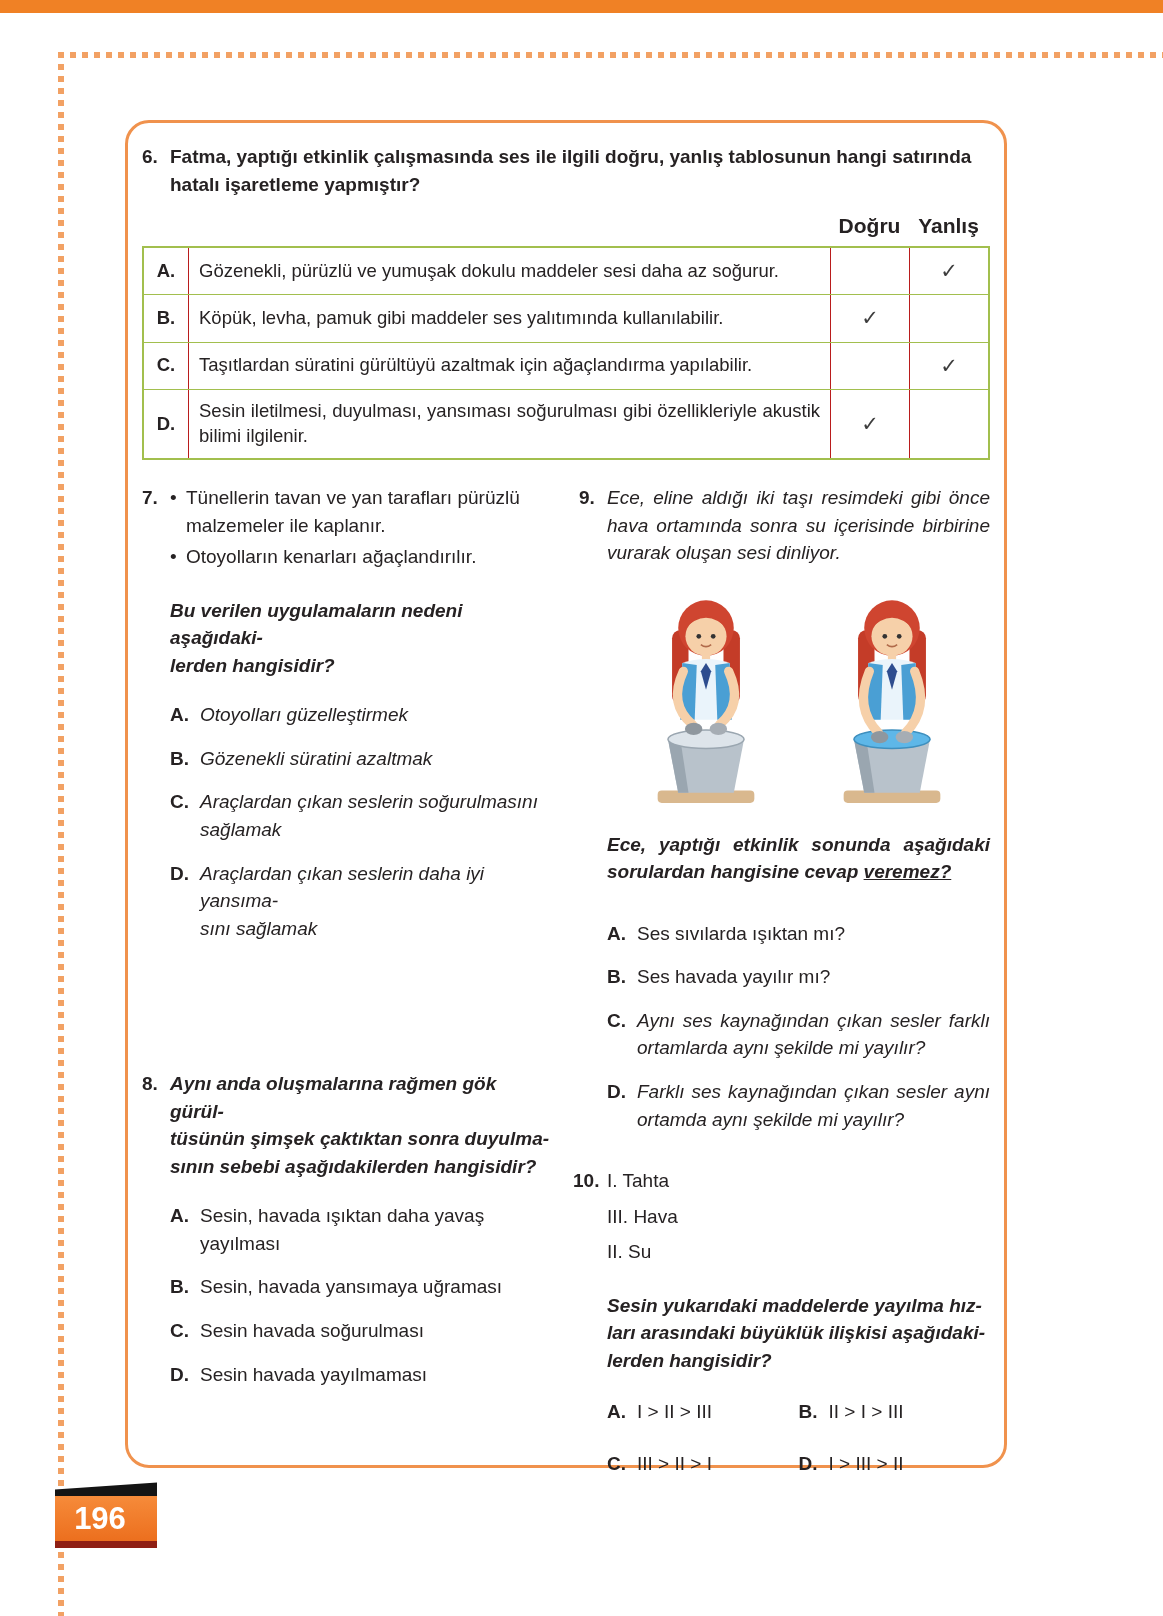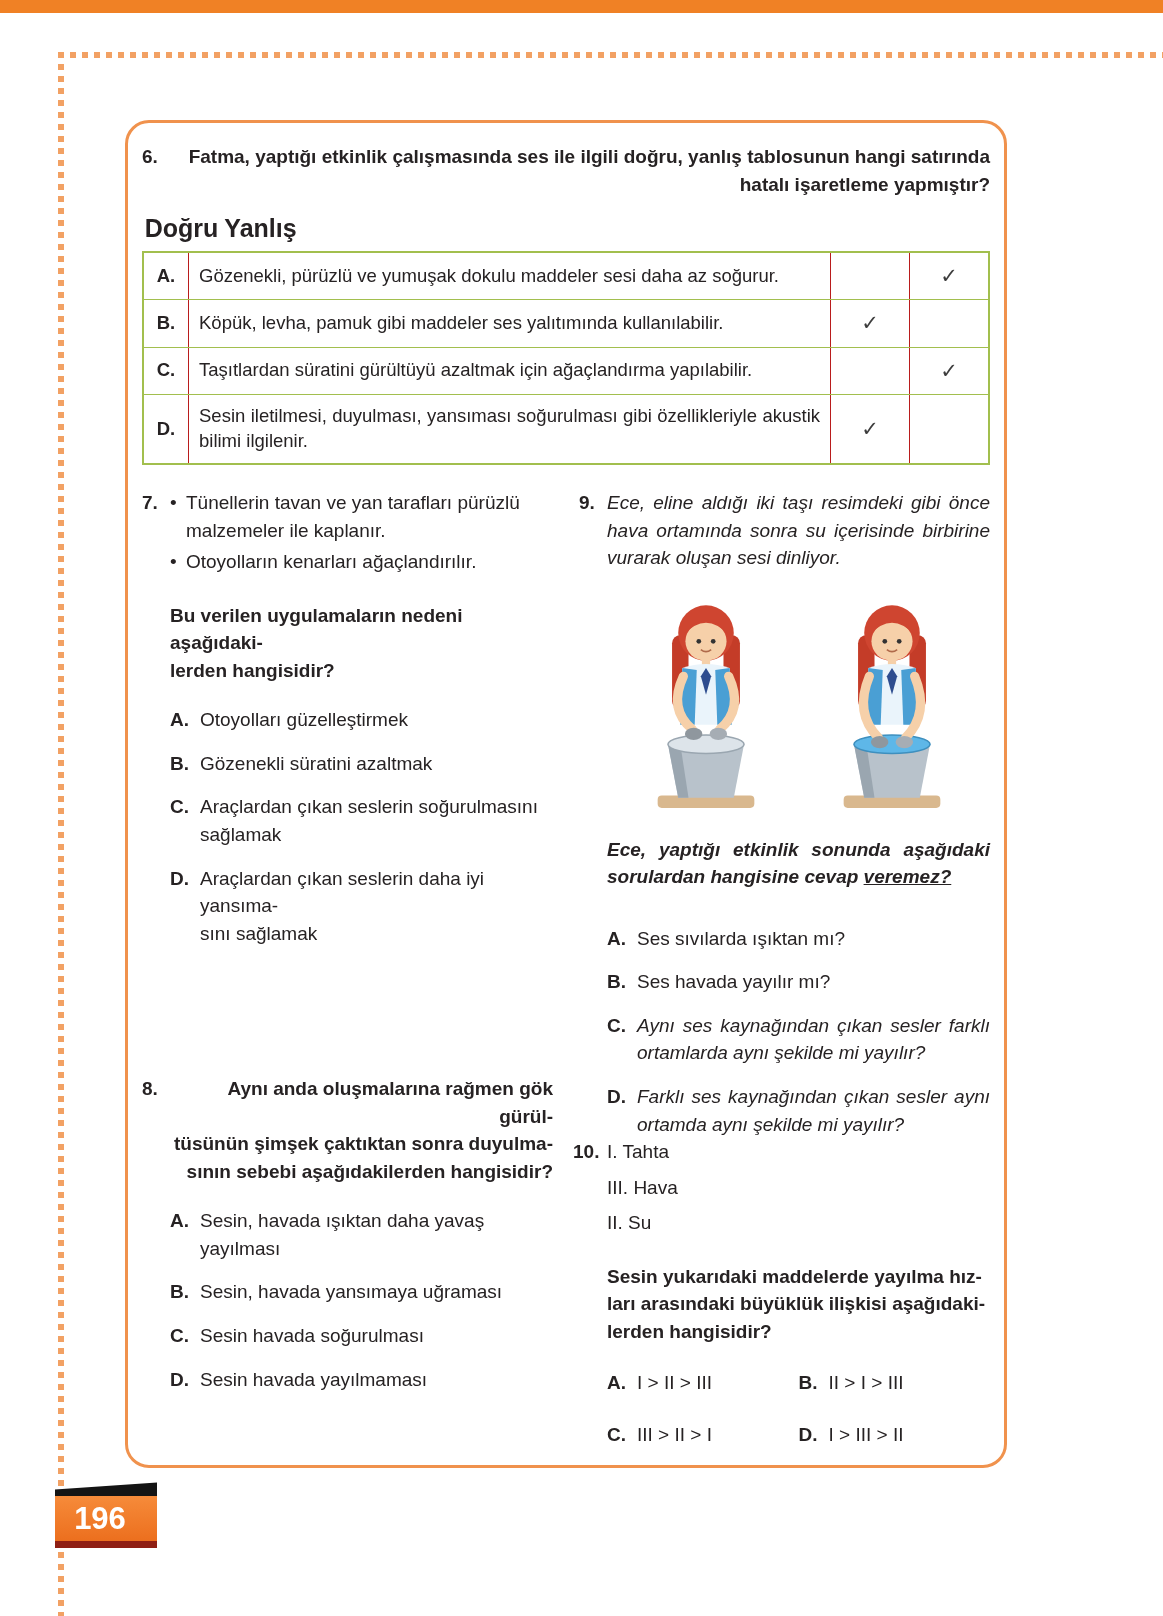--- a/index.html
+++ b/index.html
@@ -18,27 +18,27 @@
     background:repeating-linear-gradient(to bottom, #f2a164 0 6px, transparent 6px 12px);
   }
   .main-box {
     position:absolute; left:125px; top:120px; width:882px; height:1348px;
     background:#fff; border:3px solid #f0924d; border-radius:24px;
     padding:20px 14px 18px 14px;
   }
   .question { position:relative; padding-left:28px; font-size:19px; line-height:1.45; }
   .qnum { position:absolute; left:0; top:0; font-weight:bold; }
   .qnum-wide { position:absolute; left:-6px; top:0; font-weight:bold; }
-  .bold { font-weight:bold;text-align:right; }
-  .preline { white-space:pre-line; }
+  .bold { font-weight:bold; }
+  .preline { white-space:pre-line;font-style:italic; }
   .justify { text-align:justify;font-style:italic; }
   .u { text-decoration:underline; }
 
   
-  .tf-header { display:flex; justify-content:flex-start; font-weight:bold; margin:16px 2px 8px 0; font-size:25px; }
+  .tf-header { display:flex; justify-content:flex-end; font-weight:bold; margin:16px 2px 8px 0; font-size:21px; }
   .tf-header span { width:79px; text-align:center; }
   .tf-table { border:2px solid #a2bf4e; }
   .tf-row { display:grid; grid-template-columns:44px 1fr 79px 79px; border-top:1px solid #a2bf4e; }
   .tf-row:first-child { border-top:none; }
   .tf-row > div { border-left:1px solid #b91c1c; padding:9px 10px; display:flex; align-items:center; font-size:18.5px; line-height:1.35; }
   .tf-row > div:first-child { border-left:none; justify-content:center; font-weight:bold; }
   .tf-row .mark { justify-content:center; font-size:21px; color:#3d3d3d; }
   .tf-row .text { text-align:justify; }
 
   
@@ -48,21 +48,21 @@
   .bullet-char { width:16px; flex:none; }
   .bullet-text { flex:1; }
 
   .stem { font-weight:bold; margin-top:26px; }
   .opt { display:flex; margin-top:16px; }
   .opt .ol { font-weight:bold; width:30px; flex:none; }
   .opt .ot { flex:1; }
   .opts { margin-top:22px; }
 
   .q8-block { margin-top:128px; }
-  .q10-block { }
+  .q10-block { margin-top:34px; }
 
   .illustration { display:flex; justify-content:center; gap:26px; margin:22px 0 8px 0; }
 
   .list-item { margin-bottom:8px; }
 
   .grid-opts { display:grid; grid-template-columns:1fr 1fr; row-gap:24px; margin-top:24px; }
   .grid-opts .opt { margin-top:0; }
 
   
   .page-badge { position:absolute; left:55px; top:1486px; width:102px; }

